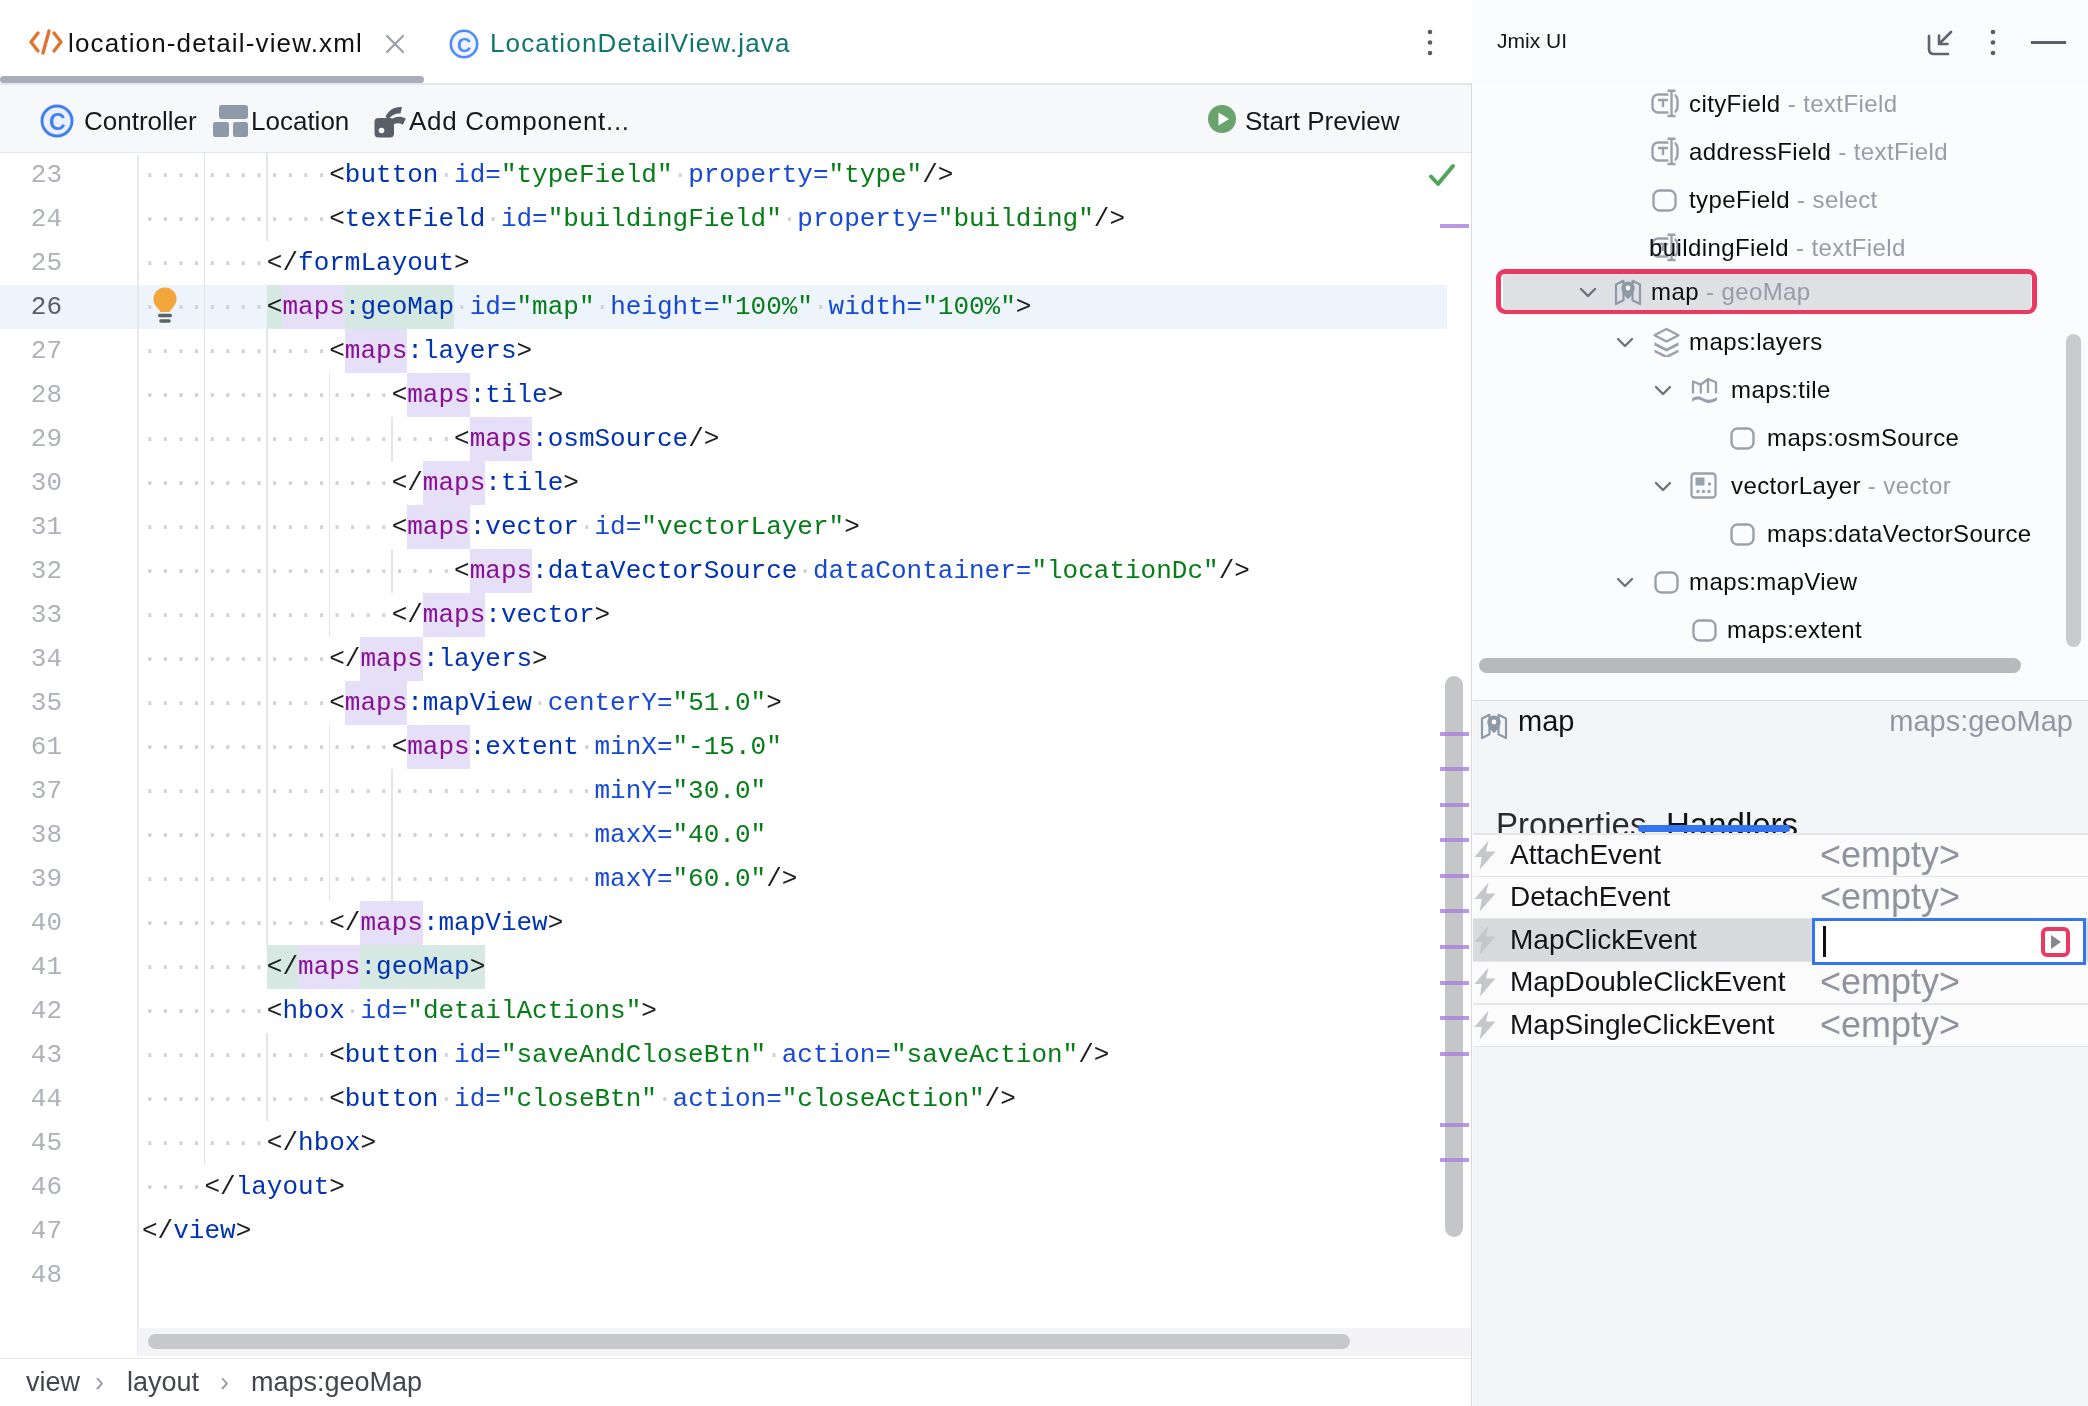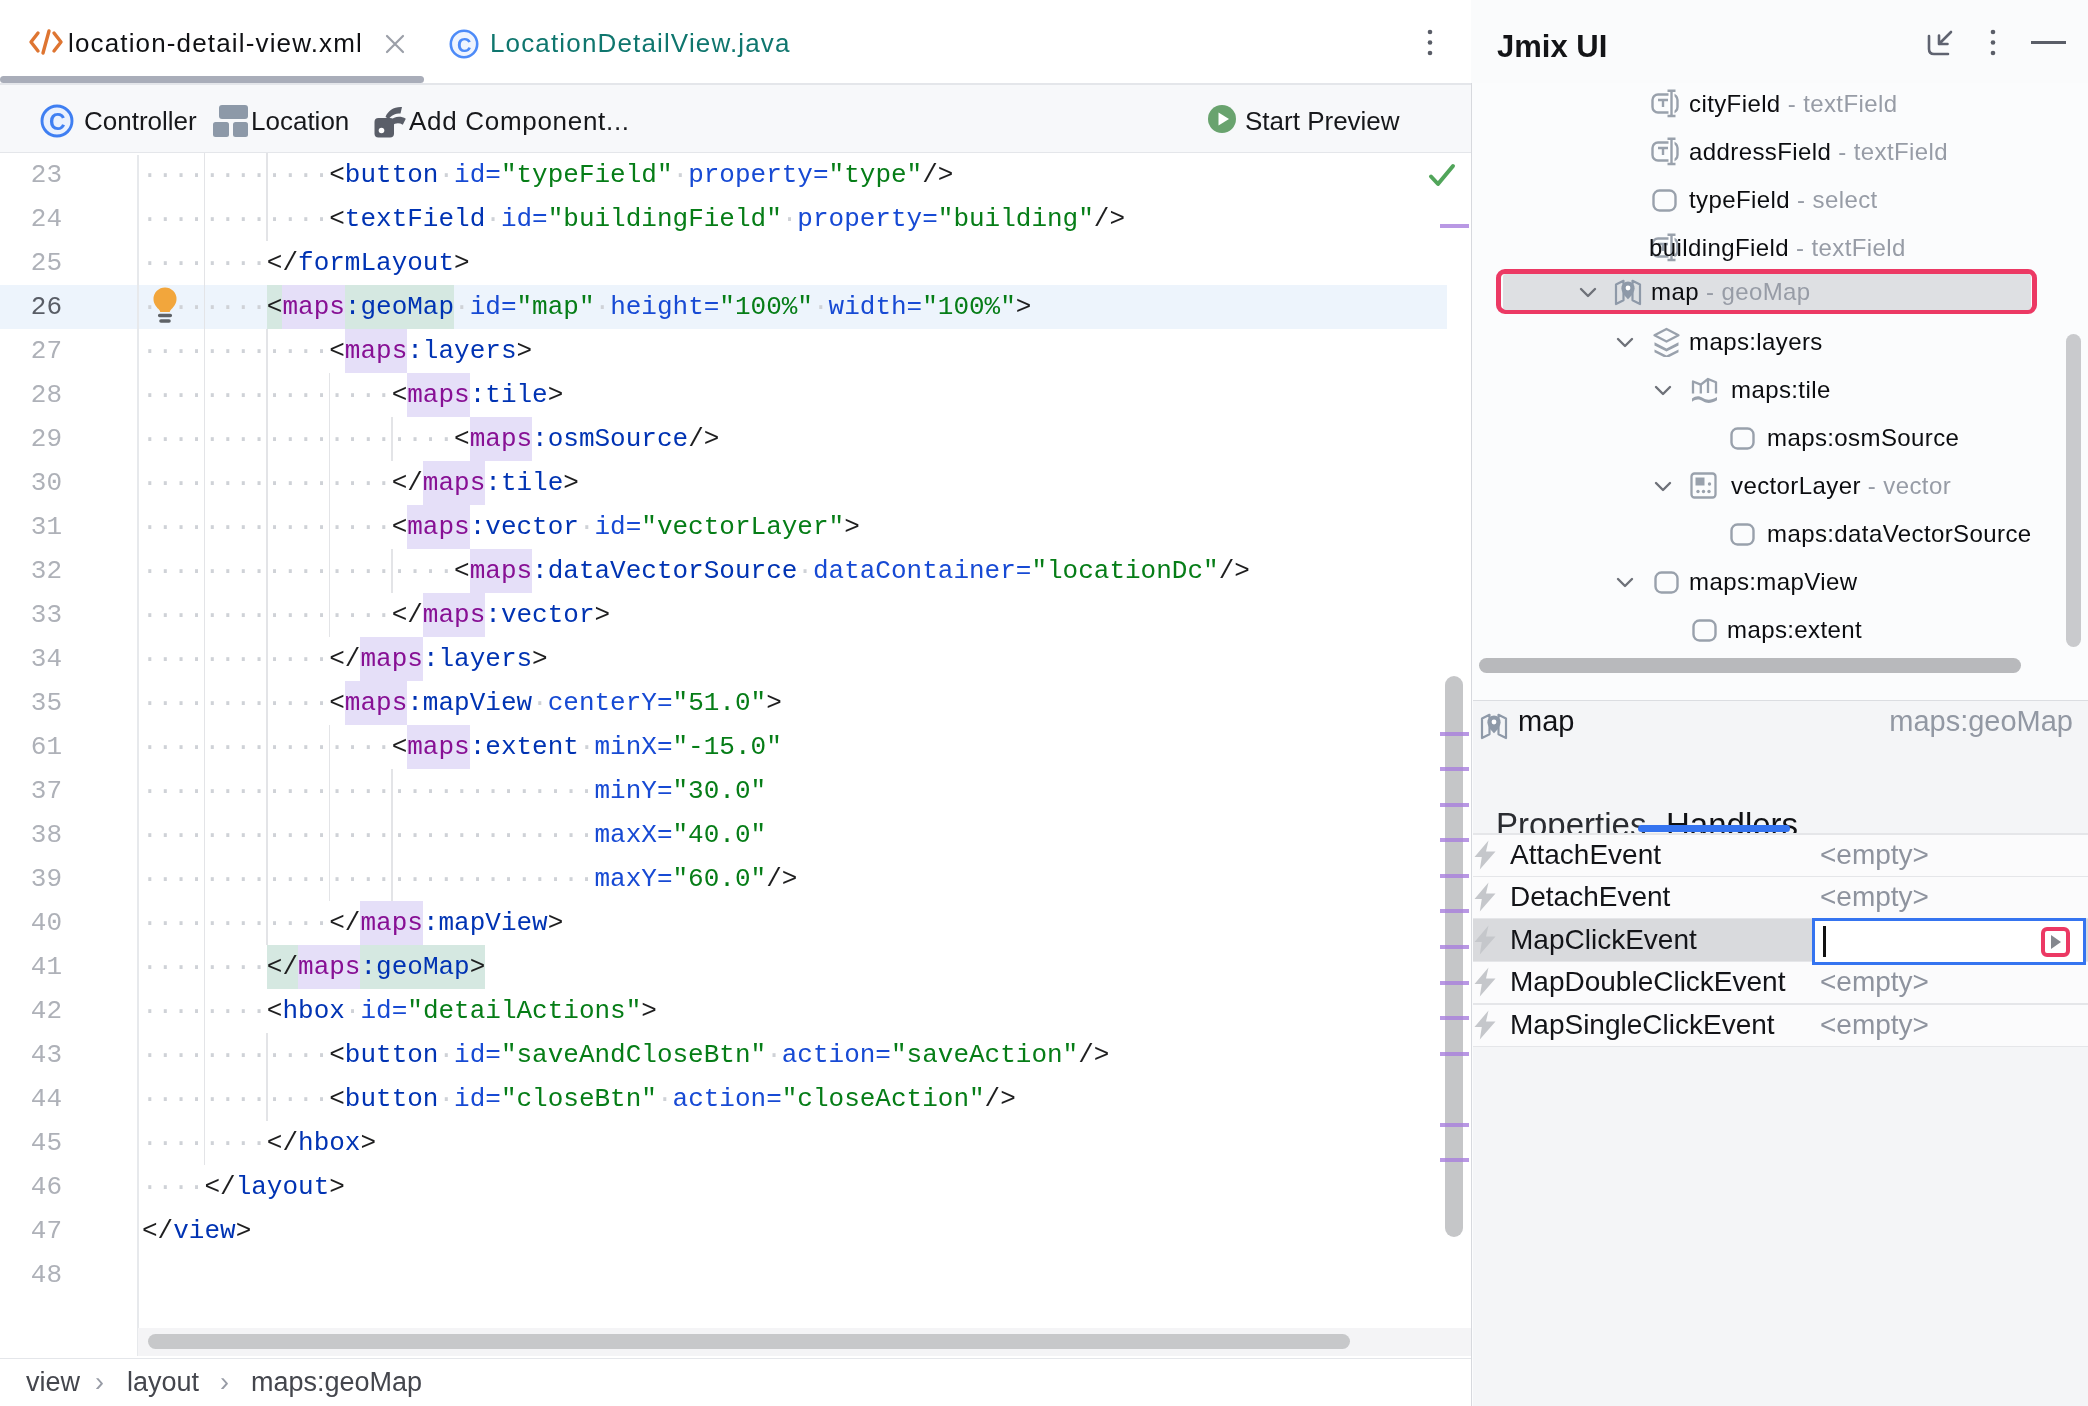--- a/index.html
+++ b/index.html
@@ -34,27 +34,27 @@
 .pd { position:absolute; left:1439.5px; width:29.5px; height:4px; background:#A87EDD; opacity:0.8; z-index:5; }
 #vthumb { position:absolute; left:1445px; top:676px; width:17.5px; height:561px; background:#C5C6C8; border-radius:9px; }
 #htrack { position:absolute; left:138px; top:1328px; width:1333px; height:28px; background:#F4F4F6; }
 #hthumb { position:absolute; left:148px; top:1334px; width:1202px; height:15px; background:#C7C8CA; border-radius:7.5px; }
 #bcrumb { position:absolute; left:0; top:1357.5px; width:1471px; height:48.5px; background:#fff; border-top:1.5px solid #E4E6EA; }
 .bc { position:absolute; top:1367px; font-size:27px; color:#44464D; white-space:nowrap; }
 .bsep { color:#989CA6; }
 
 #rpanel { position:absolute; left:1471px; top:0; width:617px; height:1406px; background:#FBFCFD; border-left:1.5px solid #D7D9DE; }
 #rphead { position:absolute; left:1471px; top:0; width:617px; height:83px; background:#FAFBFC; }
-#jmixtitle { position:absolute; left:1497px; top:29px; font-size:31px; font-weight:bold; color:#131417; }
+#jmixtitle { position:absolute; left:1497px; top:29px; font-size:21px; font-weight:normal; color:#131417; }
 #proparea { position:absolute; left:1472.5px; top:700px; width:615.5px; height:706px; background:#F4F5F7; border-top:1.5px solid #DBDDE1; }
 #rowsarea { position:absolute; left:1472.5px; top:833px; width:615.5px; height:212.5px; background:#FBFBFC; }
 .hsep { position:absolute; left:1472.5px; width:615.5px; height:1.5px; background:#E5E6E9; }
 #selhrow { position:absolute; left:1472.5px; top:918.5px; width:615.5px; height:42px; background:#D9DADD; }
 .hname { position:absolute; left:1510px; font-size:28px; color:#131418; line-height:42px; height:42px; white-space:nowrap; }
-.hempty { position:absolute; left:1820px; font-size:28px; color:#8E939E; line-height:42px; height:42px; }
+.hempty { position:absolute; left:1820px; font-size:36px; color:#8E939E; line-height:42px; height:42px; }
 .trow { position:absolute; font-size:24px; letter-spacing:0.4px; color:#0C0D10; line-height:44px; height:44px; white-space:nowrap; }
 .sfx { color:#979CA6; }
 #selrowred { position:absolute; left:1496px; top:269px; width:541px; height:45px; border:5px solid #EC3964; border-radius:9px; }
 #selrowgray { position:absolute; left:1503px; top:274px; width:528px; height:36px; background:#DEE0E3; border-radius:3px; }
 #treehthumb { position:absolute; left:1479px; top:658px; width:542px; height:15px; background:#B8B9BC; border-radius:7.5px; }
 #treevthumb { position:absolute; left:2066px; top:334px; width:15px; height:313px; background:#C9CACD; border-radius:7.5px; }
 #maphdr { position:absolute; left:1518px; top:705px; font-size:29px; color:#111216; }
 #maphdrR { position:absolute; right:15px; top:705px; font-size:29px; color:#9298A3; }
 .ptab { position:absolute; top:806px; font-size:33px; }
 #tabProp { left:1496px; color:#2A2C31; }

